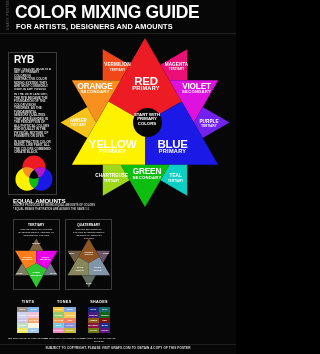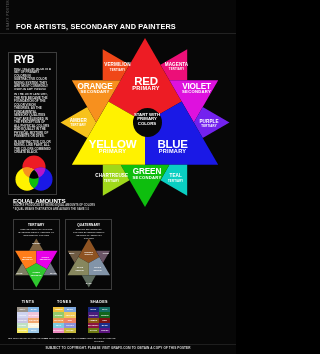--- a/index.html
+++ b/index.html
@@ -40,21 +40,22 @@
   .sw{position:absolute;box-sizing:border-box;}
   .sw span{position:absolute;left:0;top:1.1px;width:100%;text-align:center;font-size:2.1px;font-weight:bold;letter-spacing:0.02px;}
   #footer-rule{position:absolute;left:0;top:344px;width:236px;height:0.6px;background:#1e1e1e;}
   #footer{position:absolute;left:0;top:346px;width:236px;text-align:center;font-size:3.1px;font-weight:bold;letter-spacing:0.1px;color:#dcdcdc;}
 </style>
 </head>
 <body>
 
 <div id="page">
 <div id="edge-text">GRAFX POSTERS</div>
-    <div id="hdr-sub">FOR ARTISTS, SECONDARY AND PAINTERS</div>
+    <div id="hdr-title">COLOR MIXING GUIDE</div>
+    <div id="hdr-sub">FOR ARTISTS, DESIGNERS AND AMOUNTS</div>
     <div id="hdr-rule"></div>
 <svg id="star-svg" style="position:absolute;left:0;top:0" width="236" height="260">
       <polygon points="145.0,38.0 108.4,101.4 145.0,122.5 181.6,101.4" fill="#ED1C24"></polygon>
       <polygon points="169.4,80.2 187.2,80.2 187.2,49.3 160.5,64.8" fill="#EC0F78"></polygon>
       <polygon points="169.4,80.2 193.8,122.5 218.2,80.2" fill="#DE11DE"></polygon>
       <polygon points="202.7,138.0 229.5,122.5 202.7,107.0 193.8,122.5" fill="#7322EE"></polygon>
       <polygon points="218.2,164.8 181.6,101.4 145.0,122.5 145.0,164.8" fill="#1A19E6"></polygon>
       <polygon points="169.4,164.8 160.5,180.2 187.2,195.7 187.2,164.8" fill="#0ACFC2"></polygon>
       <polygon points="169.4,164.8 120.6,164.8 145.0,207.0" fill="#0EBE0E"></polygon>
       <polygon points="102.8,164.8 102.8,195.7 129.5,180.2 120.6,164.8" fill="#9FD81A"></polygon>

